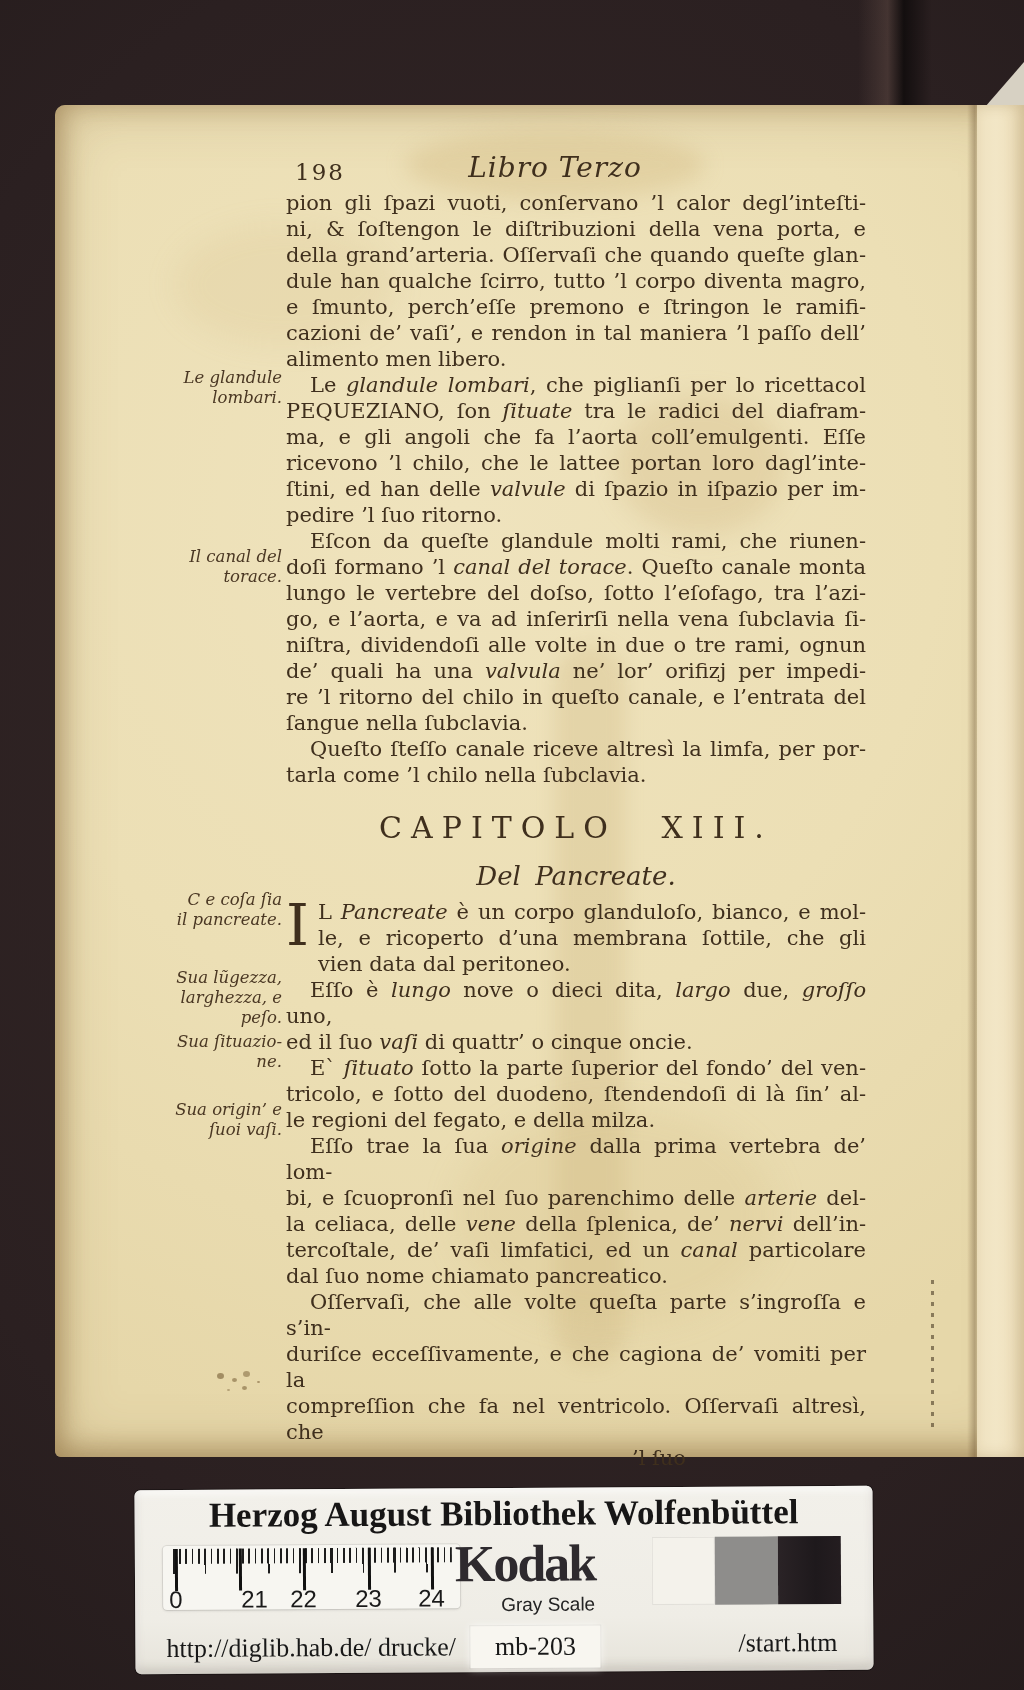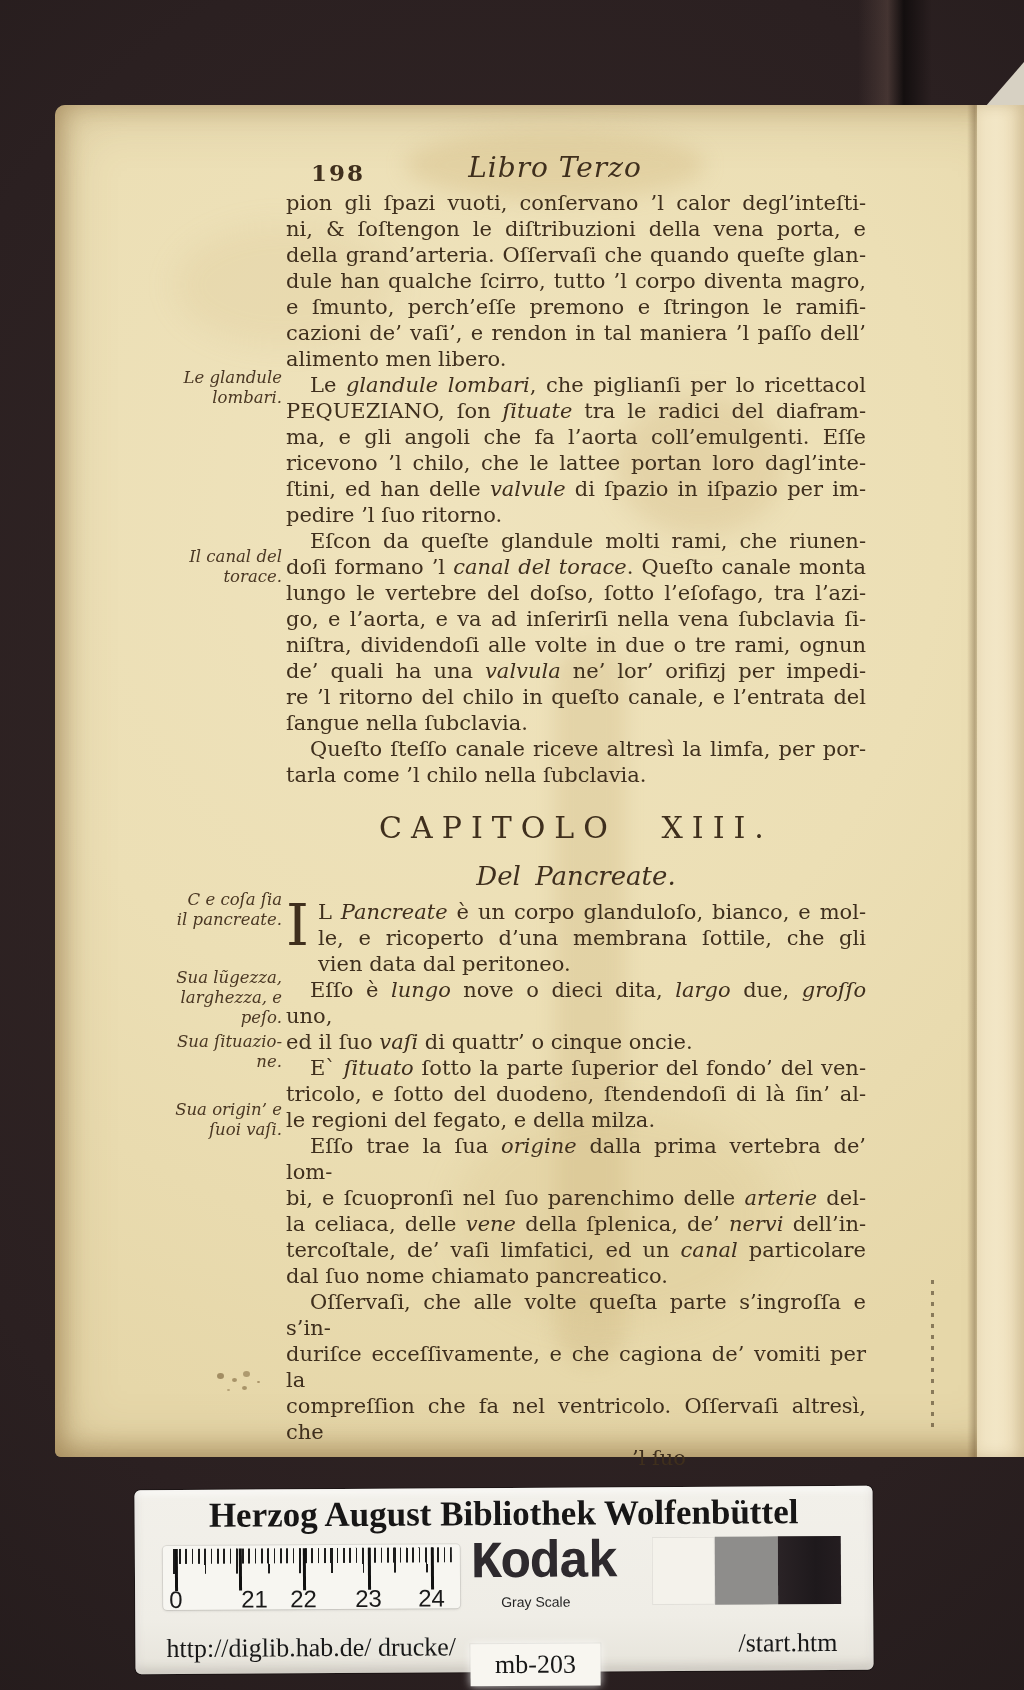--- a/index.html
+++ b/index.html
@@ -15,21 +15,21 @@
     box-shadow: inset 0 0 60px rgba(130,95,45,.30), inset 8px 0 24px rgba(120,85,40,.25), inset 0 -10px 26px rgba(120,85,40,.28);
     color:#3f2f1d;}
   .stain{position:absolute;border-radius:50%;pointer-events:none;}
   .crease{position:absolute;left:912px;top:0;width:14px;height:100%;
     background:linear-gradient(90deg, rgba(100,75,45,0) 0%, rgba(100,75,45,.38) 55%, rgba(100,75,45,0) 100%);}
   .facing{position:absolute;left:922px;top:0;width:47px;height:100%;
     background:linear-gradient(90deg,#efe2c0 0%,#f2e6c6 40%,#eedfba 100%);
     box-shadow: inset -6px 0 14px rgba(125,90,45,.25);}
   .specks{position:absolute;left:874px;top:1172px;width:3px;height:150px;
     background:repeating-linear-gradient(0deg, rgba(60,45,25,.55) 0 4px, transparent 4px 11px);}
-  .pagenum{position:absolute;left:256px;top:54px;font-size:23px;letter-spacing:2px;font-weight:bold;}
+  .pagenum{position:absolute;left:240px;top:54px;font-size:23px;letter-spacing:2px;}
   .runtitle{position:absolute;left:345px;top:46px;width:310px;text-align:center;
     font-style:italic;font-size:28px;letter-spacing:1px;}
   
   .textcol{position:absolute;left:231px;top:85px;width:580px;
     font-size:21px;line-height:26px;text-align:justify;}
   .ln{text-align:justify;text-align-last:justify;}
   .ln.last{text-align-last:left;}
   .para.indent .ln:first-child{text-indent:24px;}
   .dropcap{float:left;font-size:58px;line-height:46px;height:50px;margin:3px 9px 0 0;}
   .heading{margin-top:20px;height:40px;line-height:40px;font-size:30px;
@@ -62,32 +62,32 @@
     font-family:"Liberation Serif", serif;font-weight:bold;font-size:35px;letter-spacing:0px;}
   .ruler{position:absolute;left:28px;top:56px;width:297px;height:64px;background:#f7f6f1;
     border-radius:4px;box-shadow:0 0 0 1px rgba(0,0,0,.08), 0 1px 3px rgba(0,0,0,.12);}
   .ruler .fine{position:absolute;left:10px;right:8px;top:3px;height:15px;
     background:repeating-linear-gradient(90deg,#1c1c1c 0 1.6px, transparent 1.6px 6.3px);}
   .ruler .mid{position:absolute;left:10px;right:8px;top:3px;height:25px;
     background:repeating-linear-gradient(90deg,#1c1c1c 0 1.8px, transparent 1.8px 31.6px);}
   .ruler .tick{position:absolute;top:3px;width:2.6px;height:42px;background:#111;}
   .ruler .lab{position:absolute;top:40px;font-family:"Liberation Sans", sans-serif;
     font-size:24px;color:#1a1a1a;}
-  .kodak{position:absolute;left:336px;top:46px;font-family:Liberation Mono, monospace;
+  .kodak{position:absolute;left:320px;top:46px;font-family:Liberation Serif, serif;
     font-weight:bold;font-size:52px;letter-spacing:-2px;color:#2e2a2e;}
   .grayscale-label{position:absolute;left:366px;top:106px;font-family:"Liberation Sans", sans-serif;
-    font-size:14px;color:#232323;}
+    font-size:19px;color:#232323;}
   .patches{position:absolute;left:517px;top:50px;height:68px;display:flex;}
   .patch{width:63px;height:68px;}
   .urlrow{position:absolute;left:0;top:138px;width:100%;height:42px;
     font-family:"Liberation Serif", serif;font-size:26px;color:#181818;}
   .url-prefix{position:absolute;left:31px;top:6px;}
   .shelf-patch{position:absolute;left:335px;top:0px;width:130px;height:42px;background:#f8f6f0;
     box-shadow:0 0 0 1px rgba(0,0,0,.05), 0 0 8px rgba(255,255,255,.8);
-    text-align:center;line-height:42px;margin-top:18px;}
+    text-align:center;line-height:42px;}
   .url-suffix{position:absolute;right:36px;top:4px;}
 </style>
 </head>
 <body>
 
 <div class="photo">
 
   <div class="spine-shadow"></div>
   <div class="corner-wedge"></div>
 

